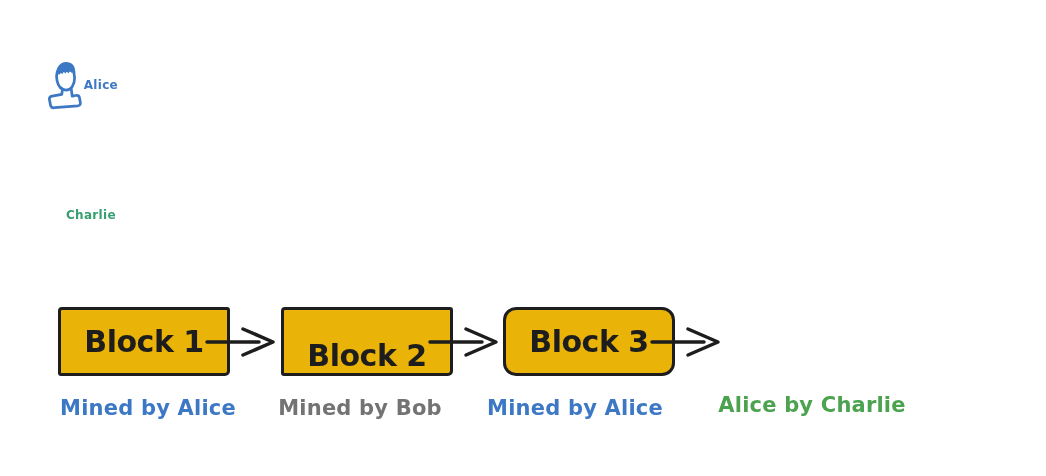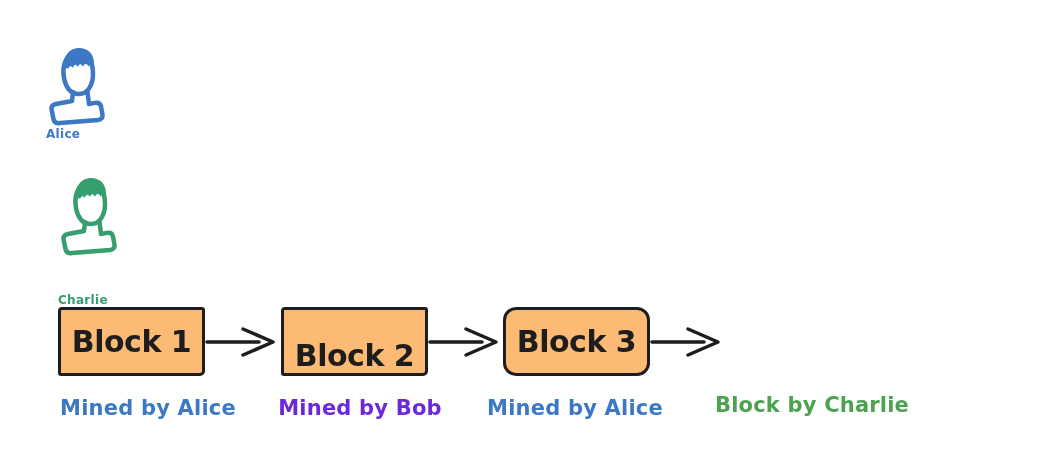--- a/index.html
+++ b/index.html
@@ -14,45 +14,46 @@
     background: #ffffff;
     overflow: hidden;
     font-family: "DejaVu Sans", "Liberation Sans", sans-serif;
   }
 
   
   .person {
     position: absolute;
     width: 72px;
     display: flex;
-    flex-direction: column;
+    flex-direction: row;
+    align-items: center;
   }
   .person svg {
     width: 62px;
     height: 84px;
     display: block;
   }
   .person-name {
     margin-top: 2px;
     font-size: 12px;
     font-weight: 600;
     letter-spacing: 0.3px;
     line-height: 1;
   }
 
   
   .block {
     position: absolute;
     top: 307px;
-    width: 147px;
+    width: 172px;
     height: 69px;
     border: 3px solid #1d1d1d;
     border-radius: 4px 3px 5px 3px;
     box-sizing: border-box;
-    background: #fdba74;
+    background: #eab308;
     display: flex;
     align-items: center;
     justify-content: center;
   }
   .block-label {
     font-size: 30px;
     font-weight: 600;
     letter-spacing: -0.5px;
     color: #1d1d1d;
     white-space: nowrap;
@@ -89,21 +90,21 @@
   <div class="person" style="left: 46px; top: 42px; color: rgb(60, 120, 196);">
     <svg viewBox="0 0 62 84" aria-hidden="true">
       <path d="M 25 12 C 19 16, 16 26, 18 36 C 20 46, 25 52, 33 52 C 41 52, 47 44, 47 32 C 47 19, 41 10, 33 9 C 30 8.6, 27 10, 25 12" fill="none" stroke="currentColor" stroke-width="4.5" stroke-linecap="round"></path>
       <path d="M 18 28 C 16 15, 23 6, 33 6 C 42 6, 49 12, 48 24 C 46 21, 44 21, 43 25 C 41 21, 38 21, 37 25 C 35 21, 33 22, 32 25 C 30 22, 28 22, 27 26 C 25 23, 23 24, 22 27 C 21 25, 19 26, 18 28 Z" fill="currentColor"></path>
       <path d="M 27 50 L 26 59 L 10 62 C 6.5 62.7, 5 64.5, 5.6 67.5 L 7.5 77 C 8.2 80.5, 10.5 81.6, 14 81 L 52 78 C 55.5 77.4, 57 75.5, 56.4 72.2 L 55 64.5 C 54.4 61.3, 52 60.3, 48.7 60.9 L 43 62 L 41.5 50" fill="none" stroke="currentColor" stroke-width="4.5" stroke-linecap="round" stroke-linejoin="round"></path>
     </svg>
     <span class="person-name" style="color: rgb(60, 120, 196);">Alice</span>
   </div>
 
 
-  <div class="person" style="left: 58px; top: 172px; color: rgb(55, 158, 111); gap: 36px;">
+  <div class="person" style="left: 30px; top: 172px; color: rgb(55, 158, 111); gap: 36px;">
     <svg viewBox="0 0 62 84" aria-hidden="true">
       <path d="M 25 12 C 19 16, 16 26, 18 36 C 20 46, 25 52, 33 52 C 41 52, 47 44, 47 32 C 47 19, 41 10, 33 9 C 30 8.6, 27 10, 25 12" fill="none" stroke="currentColor" stroke-width="4.5" stroke-linecap="round"></path>
       <path d="M 18 28 C 16 15, 23 6, 33 6 C 42 6, 49 12, 48 24 C 46 21, 44 21, 43 25 C 41 21, 38 21, 37 25 C 35 21, 33 22, 32 25 C 30 22, 28 22, 27 26 C 25 23, 23 24, 22 27 C 21 25, 19 26, 18 28 Z" fill="currentColor"></path>
       <path d="M 27 50 L 26 59 L 10 62 C 6.5 62.7, 5 64.5, 5.6 67.5 L 7.5 77 C 8.2 80.5, 10.5 81.6, 14 81 L 52 78 C 55.5 77.4, 57 75.5, 56.4 72.2 L 55 64.5 C 54.4 61.3, 52 60.3, 48.7 60.9 L 43 62 L 41.5 50" fill="none" stroke="currentColor" stroke-width="4.5" stroke-linecap="round" stroke-linejoin="round"></path>
     </svg>
     <span class="person-name" style="color: rgb(55, 158, 111);">Charlie</span>
   </div>
 
 
   <div class="block" style="left: 58px; border-color: rgb(29, 29, 29);">
@@ -132,19 +133,19 @@
 
   <div class="chain-arrow" style="left:650px">
     <svg viewBox="0 0 76 32" aria-hidden="true">
       <path d="M2 16 H54 M38 3 L68 16 L38 29" fill="none" stroke="#1d1d1d" stroke-width="3.5" stroke-linecap="round" stroke-linejoin="round"></path>
     </svg>
   </div>
 
 
   <div class="miner-label" style="left: -2px; color: rgb(60, 120, 196);">Mined by Alice</div>
 
-  <div class="miner-label" style="left: 210px; color: #6d28d9;">Mined by Bob</div>
+  <div class="miner-label" style="left: 210px; color: #737373;">Mined by Bob</div>
 
   <div class="miner-label" style="left: 425px; color: rgb(60, 120, 196);">Mined by Alice</div>
 
-  <div class="miner-label" style="left: 662px; top: 393px; color: rgb(75, 162, 79);">Block by Charlie</div>
+  <div class="miner-label" style="left: 662px; top: 393px; color: rgb(75, 162, 79);">Alice by Charlie</div>
 
 </div>
 
 </body></html>

